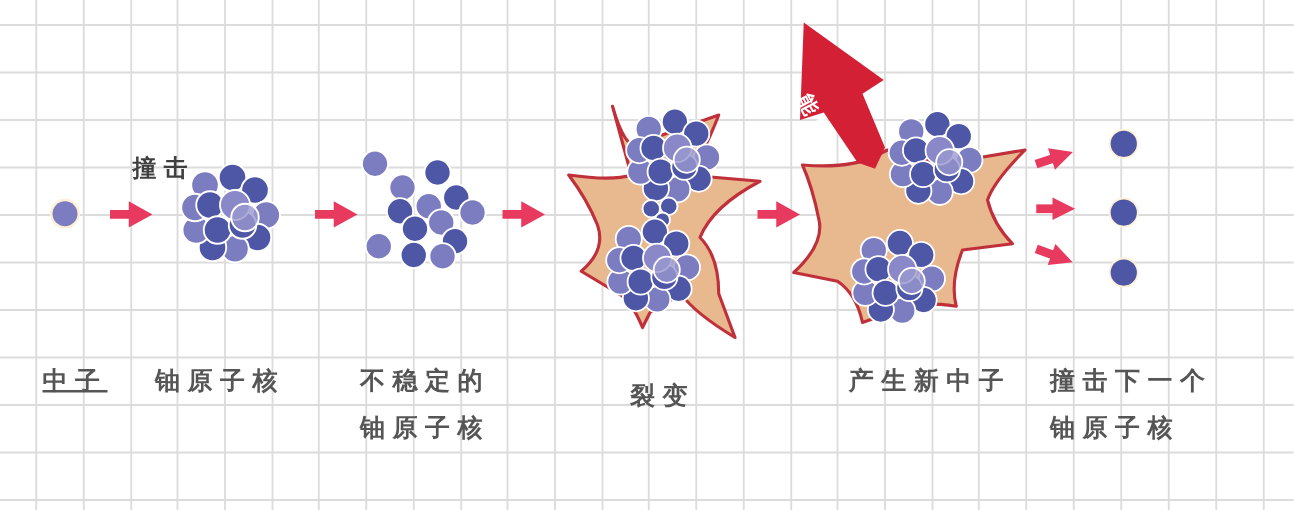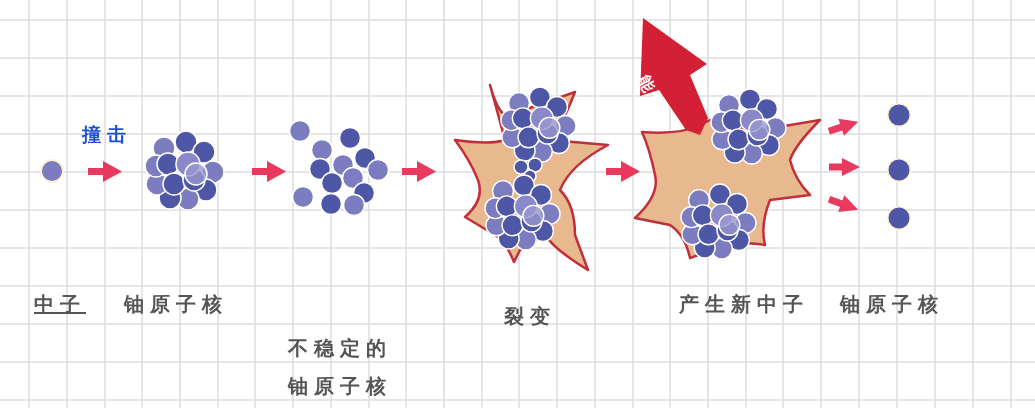--- a/index.html
+++ b/index.html
@@ -1,20 +1,20 @@
 <!DOCTYPE html>
 <html><head>
 <meta charset="utf-8">
 <style>
   html, body { margin: 0; padding: 0; background: #ffffff; }
   body { width: 1035px; height: 408px; overflow: hidden; position: relative; font-family: "DejaVu Sans", sans-serif; }
   #canvas { position: absolute; left: 0; top: 0; }
   .label { position: absolute; color: #555555; font-size: 20px; font-weight: bold; letter-spacing: 6px; line-height: 38px; white-space: nowrap; }
   .label span { display: block; }
-  .hit-label { position: absolute; color: #1d4ed8; font-size: 20px; font-weight: bold; letter-spacing: 6px; }
+  .hit-label { position: absolute; color: #404040; font-size: 20px; font-weight: bold; letter-spacing: 6px; margin-left: 24px; }
 </style>
 </head>
 <body>
 
 <svg id="canvas" width="1035" height="408" viewBox="0 0 1035 408" xmlns="http://www.w3.org/2000/svg">
   <defs>
     <marker id="ah" markerWidth="4" markerHeight="4" refX="2" refY="2" orient="auto"></marker>
     <g id="nuc">
 
       <circle cx="-20" cy="-22" r="11" fill="#7c7cc0" stroke="#fff" stroke-width="1.5"></circle>
@@ -170,25 +170,26 @@
 <div class="hit-label" style="left:82px; top:122px; font-size:19px;">撞击</div>
 
 <div style="position:absolute; left:651px; top:72px; color:#ffffff; font-weight:bold; font-size:16px; letter-spacing:4px; transform:rotate(62deg); transform-origin:0 0; white-space:nowrap;">能量</div>
 
 <div class="label" style="left:34px; top:285px;text-decoration:underline;">
   <span>中子</span>
 </div>
 <div class="label" style="left:124px; top:285px;">
   <span>铀原子核</span>
 </div>
-<div class="label" style="left:288px; top:285px;margin-top:44px;">
+<div class="label" style="left:288px; top:285px;">
   <span>不稳定的</span>
   <span>铀原子核</span>
 </div>
 <div class="label" style="left:504px; top:297px;">
   <span>裂变</span>
 </div>
 <div class="label" style="left:679px; top:285px;">
   <span>产生新中子</span>
 </div>
 <div class="label" style="left:840px; top:285px;">
+  <span>撞击下一个</span>
   <span>铀原子核</span>
 </div>
 
 </body></html>

